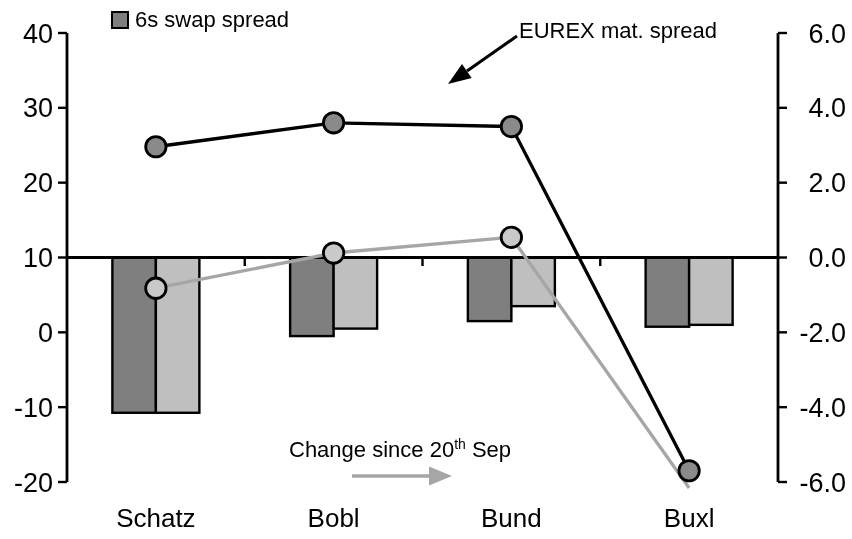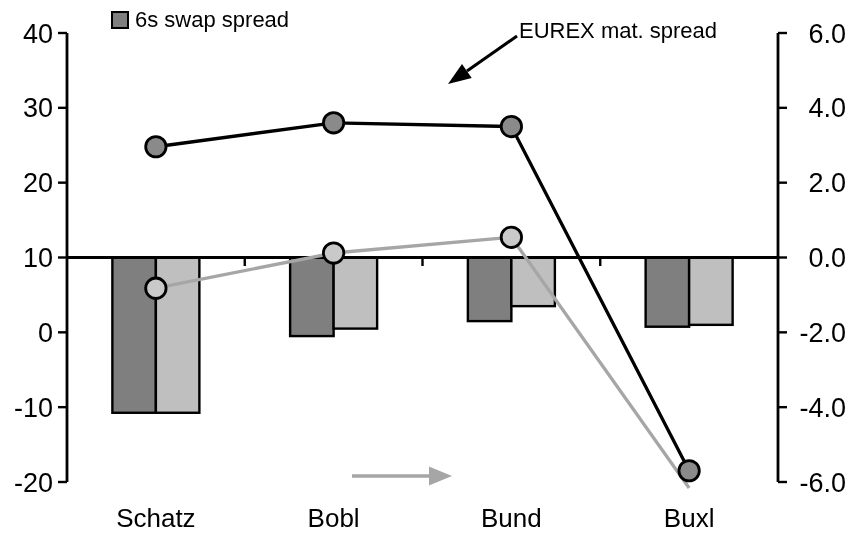--- a/index.html
+++ b/index.html
@@ -98,14 +98,17 @@
     <div class="legend-item">
       <span class="swatch" style="background: rgb(127, 127, 127);"></span>
       <span class="legend-label">6s swap spread</span>
     </div>
   </div>
 
   <div class="anno anno-curve">
     <span>EUREX mat. spread</span><br>
   </div>
 
+  <div class="anno anno-change">
+    <span>Change since 20</span><sup>th</sup><span> Sep</span>
+  </div>
 
 </div>
 
 </body></html>

